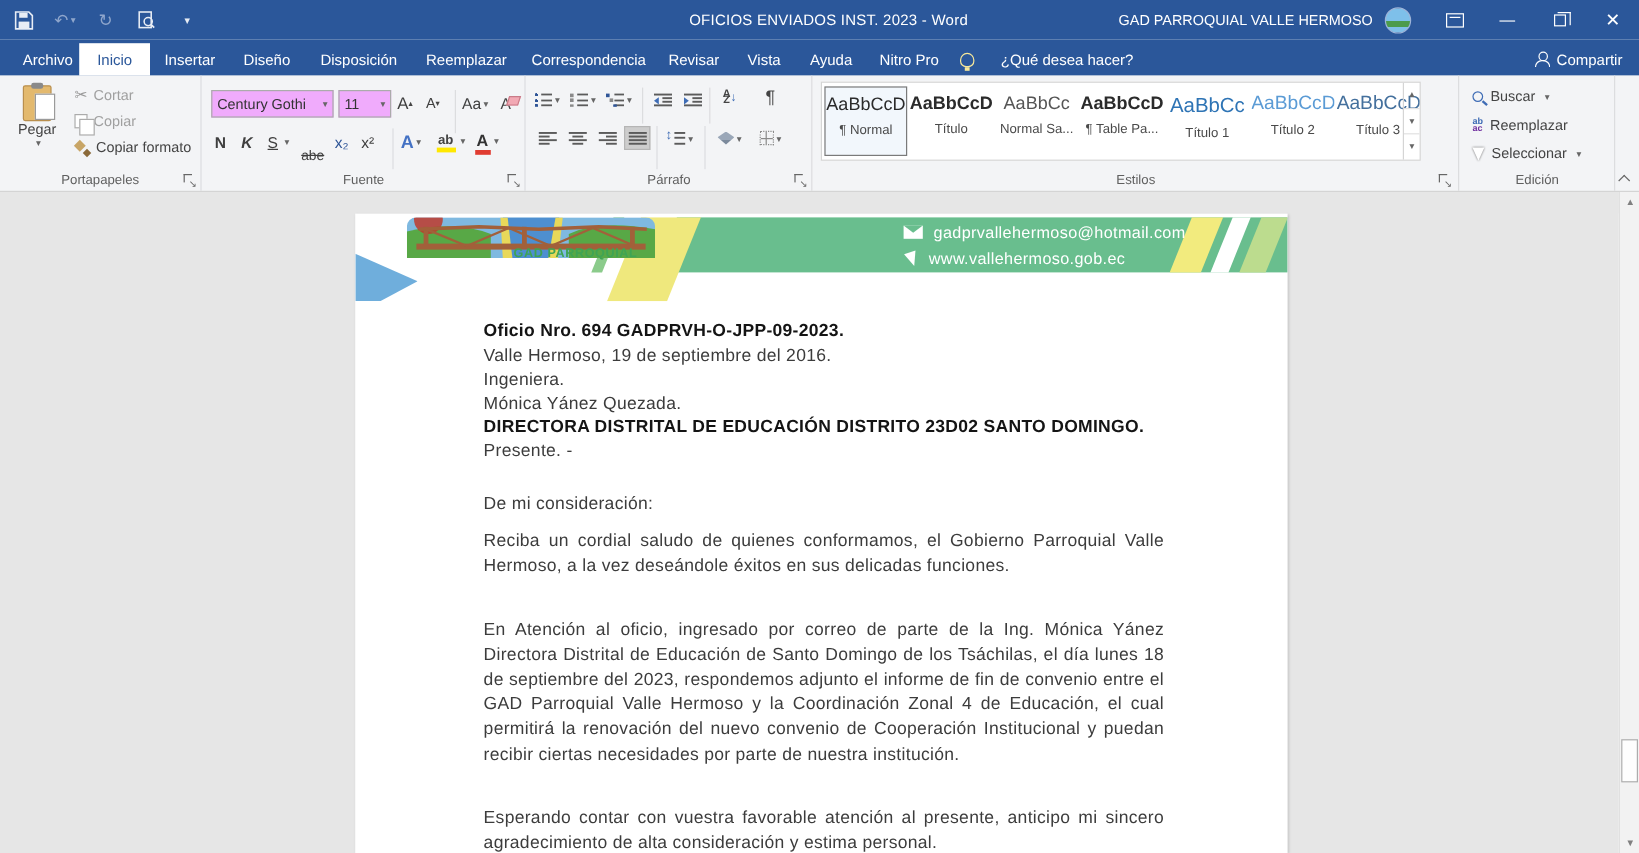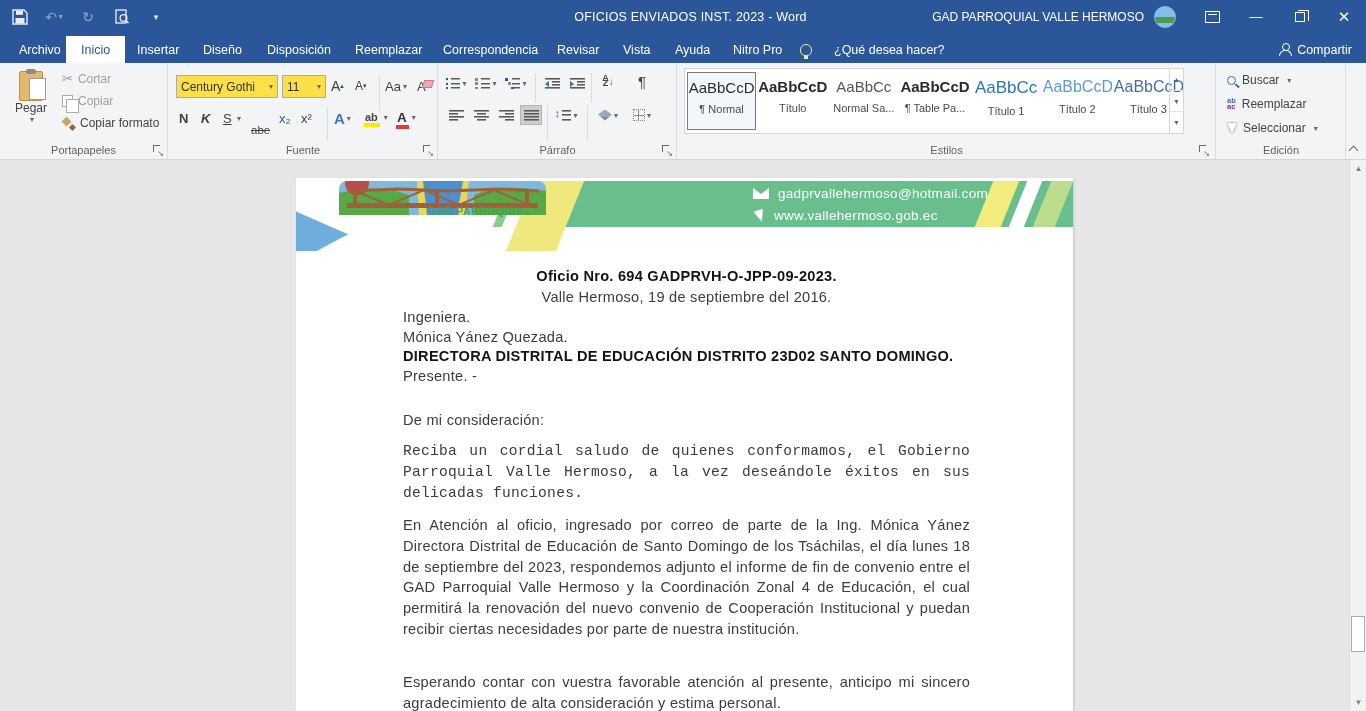--- a/index.html
+++ b/index.html
@@ -51,21 +51,21 @@
   .clipboard:after { content:""; position:absolute; right:-4px; top:6px; width:15px; height:20px; background:#fff; border:1px solid #9A9A9A; }
   .clip-col { position:absolute; left:62px; top:8px; display:flex; flex-direction:column; gap:8px; }
   .scissors { font-size:13px; color:#9A9A9A; }
   .copy-ico { width:11px; height:12px; border:1px solid #ABABAB; background:#fff; position:relative; }
   .copy-ico:before { content:""; position:absolute; left:3px; top:3px; width:11px; height:12px; border:1px solid #ABABAB; background:#fff; }
   .brush { width:13px; height:13px; position:relative; }
   .brush:before { content:""; position:absolute; left:1px; top:1px; width:7px; height:7px; background:#C8A566; transform:rotate(45deg); }
   .brush:after { content:""; position:absolute; right:0; bottom:0; width:5px; height:5px; background:#8B6A3A; transform:rotate(45deg); }
 
   
-  .combo { position:absolute; height:23px; background:#fde047; border:1px solid #ABABAB; display:flex; align-items:center; font-size:12px; color:#333; padding:0 4px; overflow:hidden; white-space:nowrap; }
+  .combo { position:absolute; height:23px; background:#f0abfc; border:1px solid #ABABAB; display:flex; align-items:center; font-size:12px; color:#333; padding:0 4px; overflow:hidden; white-space:nowrap; }
   .combo .dd { margin-left:auto; }
   .fbtn { position:absolute; height:22px; display:flex; align-items:center; justify-content:center; font-size:13px; color:#3F3F3F; }
   .glyphA { font-size:14px; }
   .tinytri-up:after { content:"▴"; font-size:7px; vertical-align:top; color:#444; }
   .tinytri-dn:after { content:"▾"; font-size:7px; vertical-align:top; color:#444; }
   .underbar { text-decoration:underline; }
   .strike { text-decoration:line-through; font-size:11.5px; }
   .fx-a { color:#4472C4; font-weight:bold; font-size:15px; }
   .hl { position:relative; font-size:11px; font-weight:bold; color:#444; }
   .hl:after { content:""; position:absolute; left:-1px; bottom:-4px; width:16px; height:4px; background:#FFE800; }
@@ -151,21 +151,21 @@
   .env { width:16px; height:11px; background:#fff; position:relative; }
   .env:before { content:""; position:absolute; left:0; top:0; border-left:8px solid transparent; border-right:8px solid transparent; border-top:6px solid #69BE8E; filter:drop-shadow(0 1px 0 #fff); }
   .cursor2 { width:0; height:0; border-left:5px solid transparent; border-right:5px solid transparent; border-top:12px solid #fff; transform:rotate(-18deg); }
   #brand { position:absolute; left:44px; top:25px; font-size:27px; color:#E8827D; letter-spacing:1px; font-weight:400; }
   #brand-sub { position:absolute; left:132px; top:24px; font-size:10.5px; font-weight:bold; color:#3FA454; letter-spacing:.5px; }
   #logo { position:absolute; left:43px; top:0; width:207px; height:34px; border-radius:8px 8px 0 0; overflow:hidden; }
 
   
   .doc { position:absolute; left:107px; width:567px; font-size:14.6px; color:#3C3C3C; letter-spacing:.25px; line-height:20px; }
   .bold { font-weight:bold; color:#141414; }
-  .right { text-align:center; }
+  .right { text-align:left; }
   .just { text-align:justify; line-height:20.8px; }
 
   
   #vscroll { position:absolute; right:0; top:160px; width:17px; height:551px; background:#F2F2F2; border-left:1px solid #E0E0E0; }
   .sbtn { position:absolute; left:0; width:17px; height:17px; display:flex; align-items:center; justify-content:center; font-size:8px; color:#808080; background:#F2F2F2; }
   #sthumb { position:absolute; left:1px; top:456px; width:14px; height:36px; background:#FDFDFD; border:1px solid #ACACAC; }
 </style>
 </head>
 <body>
 
@@ -514,21 +514,21 @@
     <div class="doc right" style="top:109px;">Valle Hermoso, 19 de septiembre del 2016.</div>
 
     <div class="doc" style="top:130px; line-height:19.7px;">
       <div>Ingeniera.</div>
       <div>Mónica Yánez Quezada.</div>
       <div class="bold">DIRECTORA DISTRITAL DE EDUCACIÓN DISTRITO 23D02 SANTO DOMINGO.</div>
       <div>Presente. -</div>
     </div>
 
     <div class="doc" style="top:232px;">De mi consideración:</div>
-    <div class="doc just" style="top:263px;font-family:Liberation Mono, monospace;">Reciba un cordial saludo de quienes conformamos, el Gobierno Parroquial Valle Hermoso, a la vez deseándole éxitos en sus delicadas funciones.</div>
+    <div class="doc just" style="top:263px;">Reciba un cordial saludo de quienes conformamos, el Gobierno Parroquial Valle Hermoso, a la vez deseándole éxitos en sus delicadas funciones.</div>
     <div class="doc just" style="top:337px;">En Atención al oficio, ingresado por correo de parte de la Ing. Mónica Yánez Directora Distrital de Educación de Santo Domingo de los Tsáchilas, el día lunes 18 de septiembre del 2023, respondemos adjunto el informe de fin de convenio entre el GAD Parroquial Valle Hermoso y la Coordinación Zonal 4 de Educación, el cual permitirá la renovación del nuevo convenio de Cooperación Institucional y puedan recibir ciertas necesidades por parte de nuestra institución.</div>
     <div class="doc just" style="top:494px;">Esperando contar con vuestra favorable atención al presente, anticipo mi sincero agradecimiento de alta consideración y estima personal.</div>
   </div>
 </div>
 
 <div id="vscroll">
   <div class="sbtn" style="top:0;">▲</div>
   <div id="sthumb"></div>
   <div class="sbtn" style="bottom:0; top:auto;">▼</div>
 </div>

